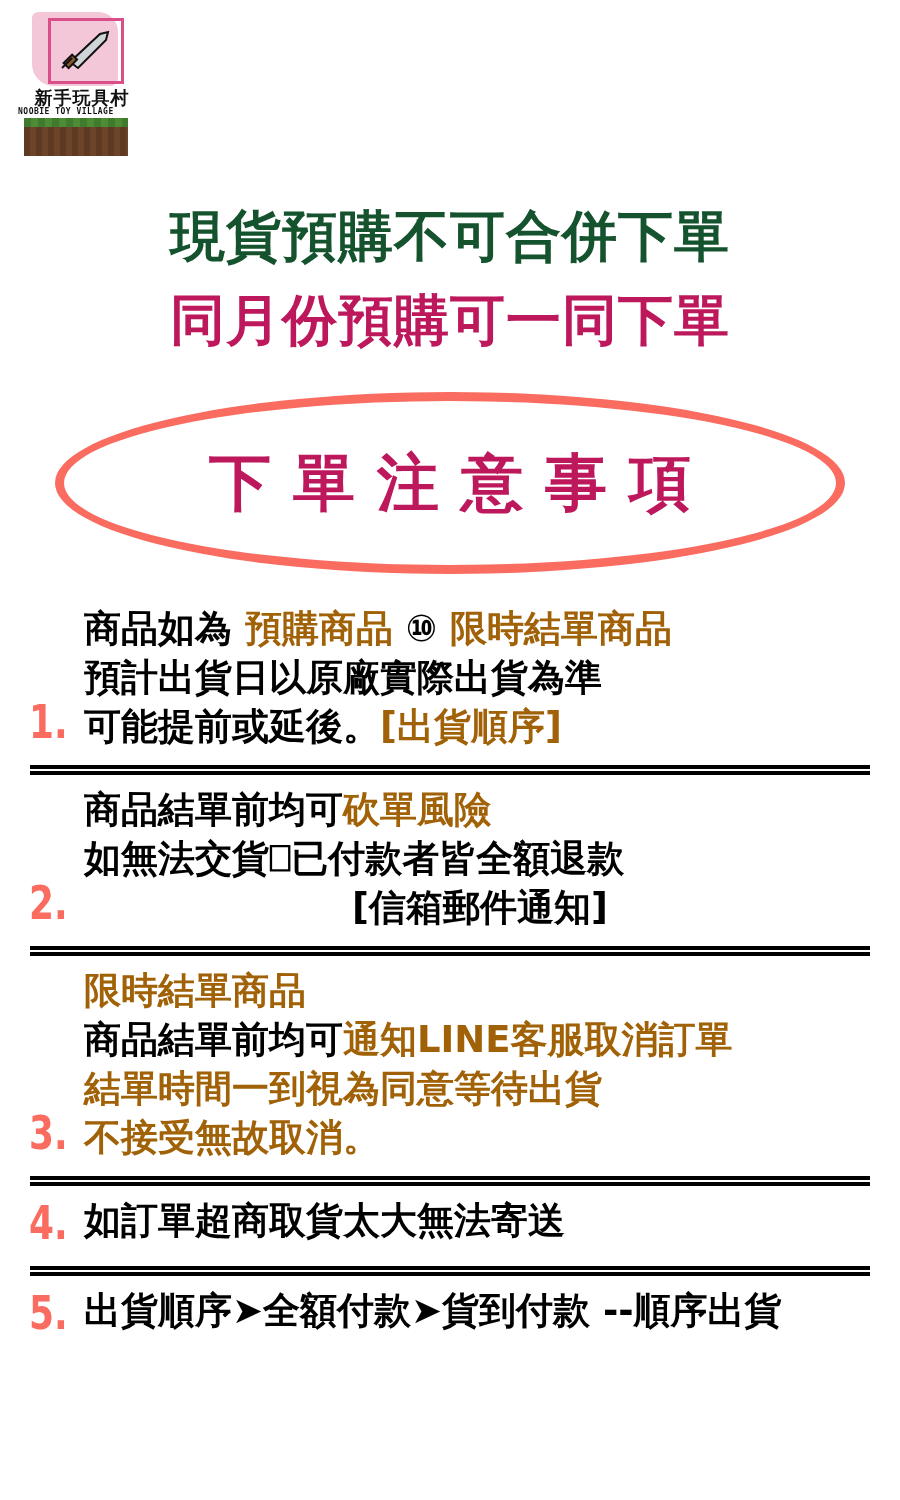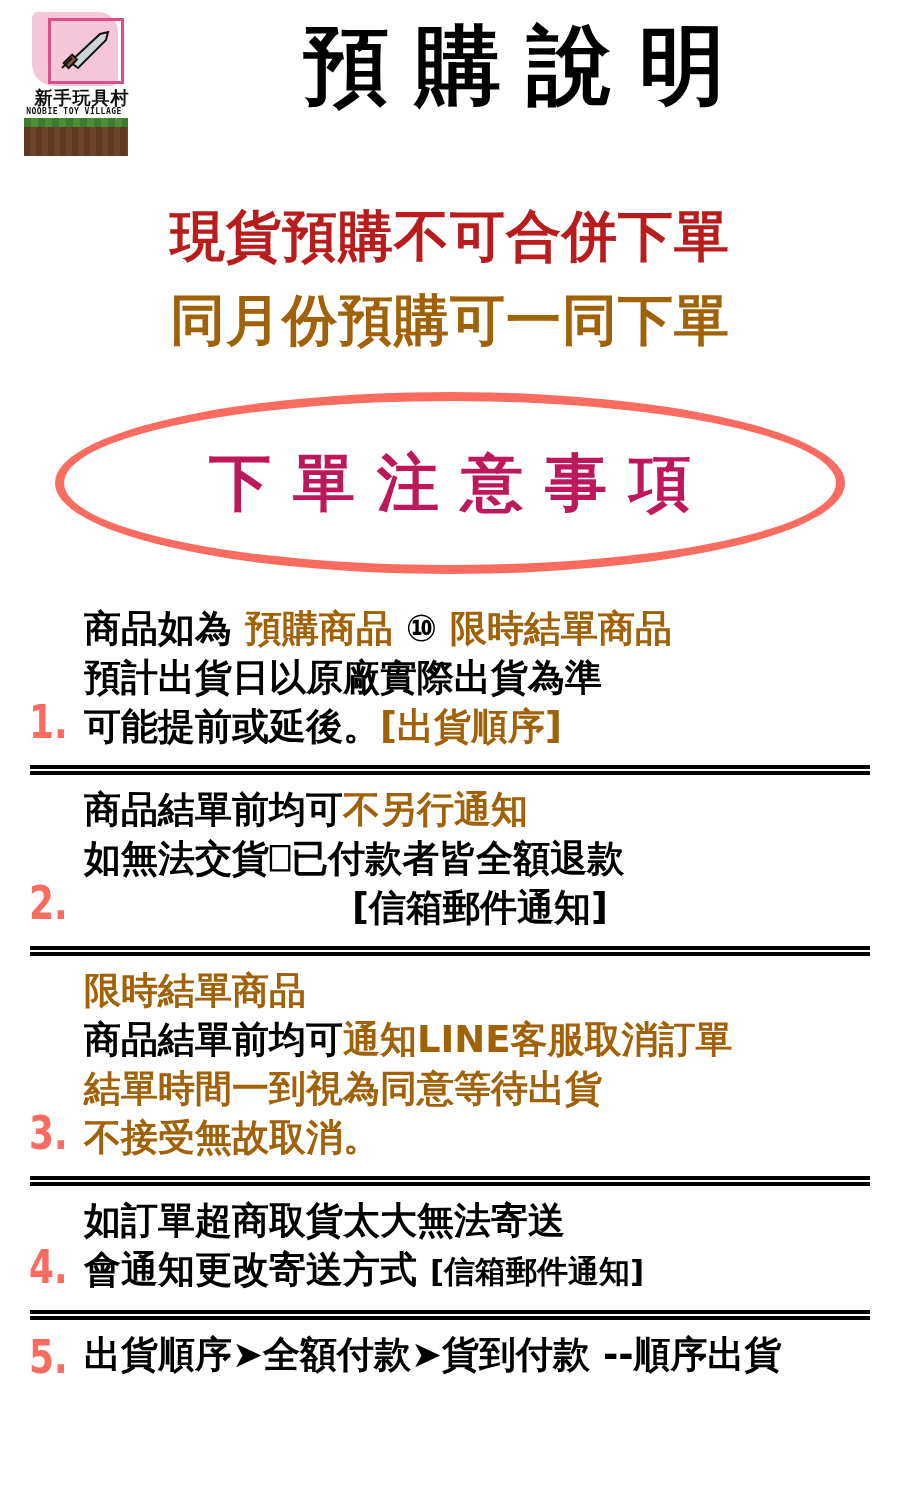--- a/index.html
+++ b/index.html
@@ -59,21 +59,20 @@
     font-size: 18px;
     font-weight: 700;
     letter-spacing: 1px;
     color: #111;
     font-family: "DejaVu Sans", sans-serif;
   }
   .logo-text-en {
     position: absolute;
     left: 4px; top: 99px;
     width: 112px;
-    text-align: center;
     font-size: 8px;
     font-weight: 700;
     letter-spacing: 0.5px;
     color: #111;
     font-family: "DejaVu Sans Mono", monospace;
   }
   .logo-ground {
     position: absolute;
     left: 10px; top: 110px;
     width: 104px; height: 38px;
@@ -100,30 +99,30 @@
     line-height: 130px;
     padding-left: 20px;
     font-family: "DejaVu Sans", sans-serif;
   }
 
   
   .headline-1 {
     text-align: center;
     font-size: 55px;
     font-weight: 700;
-    color: #b91c1c;
+    color: #14532d;
     letter-spacing: 1px;
     margin-top: 40px;
     font-family: "DejaVu Sans", sans-serif;
   }
   .headline-2 {
     text-align: center;
     font-size: 55px;
     font-weight: 700;
-    color: #a16207;
+    color: #be185d;
     letter-spacing: 1px;
     margin-top: 10px;
     font-family: "DejaVu Sans", sans-serif;
   }
 
   
   .oval-wrap {
     margin: 34px auto 0;
     width: 790px;
     height: 182px;
@@ -200,21 +199,20 @@
         <g stroke="#111" stroke-width="2" fill="#cfd4d8">
           <polygon points="18,34 48,6 56,4 54,12 26,40"></polygon>
           <rect x="12" y="30" width="12" height="7" transform="rotate(-45 18 33)" fill="#8a5a2b"></rect>
           <line x1="10" y1="40" x2="20" y2="30"></line>
         </g>
       </svg>
       <div class="logo-text-cn">新手玩具村</div>
       <div class="logo-text-en">NOOBIE TOY VILLAGE</div>
       <div class="logo-ground"></div>
     </div>
-    <div class="main-title">預購說明</div>
   </div>
 
   <div class="headline-1">現貨預購不可合併下單</div>
   <div class="headline-2">同月份預購可一同下單</div>
 
   <div class="oval-wrap">
     <div class="oval-text">下單注意事項</div>
   </div>
 
   <div class="list" id="notice-list">
@@ -223,41 +221,40 @@
         <div class="lines">
           <div class="ln"><span>商品如為 </span><span class="red">預購商品</span><span> ⑩ </span><span class="red">限時結單商品</span></div>
           <div class="ln"><span>預計出貨日以原廠實際出貨為準</span></div>
           <div class="ln"><span>可能提前或延後。</span><span class="red">[出貨順序]</span></div>
         </div>
       </div>
       <div class="sep"></div>
       <div class="item">
         <div class="num low">2.</div>
         <div class="lines">
-          <div class="ln"><span>商品結單前均可</span><span class="red">不另行通知</span></div>
+          <div class="ln"><span>商品結單前均可</span><span class="red">砍單風險</span></div>
           <div class="ln"><span>如無法交貨⎕已付款者皆全額退款</span></div>
           <div class="ln center"><span>[信箱郵件通知]</span></div>
         </div>
       </div>
       <div class="sep"></div>
       <div class="item">
         <div class="num low">3.</div>
         <div class="lines">
           <div class="ln"><span class="red">限時結單商品</span></div>
           <div class="ln"><span>商品結單前均可</span><span class="red">通知LINE客服取消訂單</span></div>
           <div class="ln"><span class="red">結單時間一到視為同意等待出貨</span></div>
           <div class="ln"><span class="red">不接受無故取消。</span></div>
         </div>
       </div>
       <div class="sep"></div>
       <div class="item">
         <div class="num low">4.</div>
         <div class="lines">
           <div class="ln"><span>如訂單超商取貨太大無法寄送</span></div>
-          <div class="ln"><span>會通知更改寄送方式 </span><span class=" sm">[信箱郵件通知]</span></div>
         </div>
       </div>
       <div class="sep"></div>
       <div class="item">
         <div class="num low">5.</div>
         <div class="lines">
           <div class="ln"><span>出貨順序➤全額付款➤貨到付款 --順序出貨</span></div>
         </div>
       </div>
     </div>

